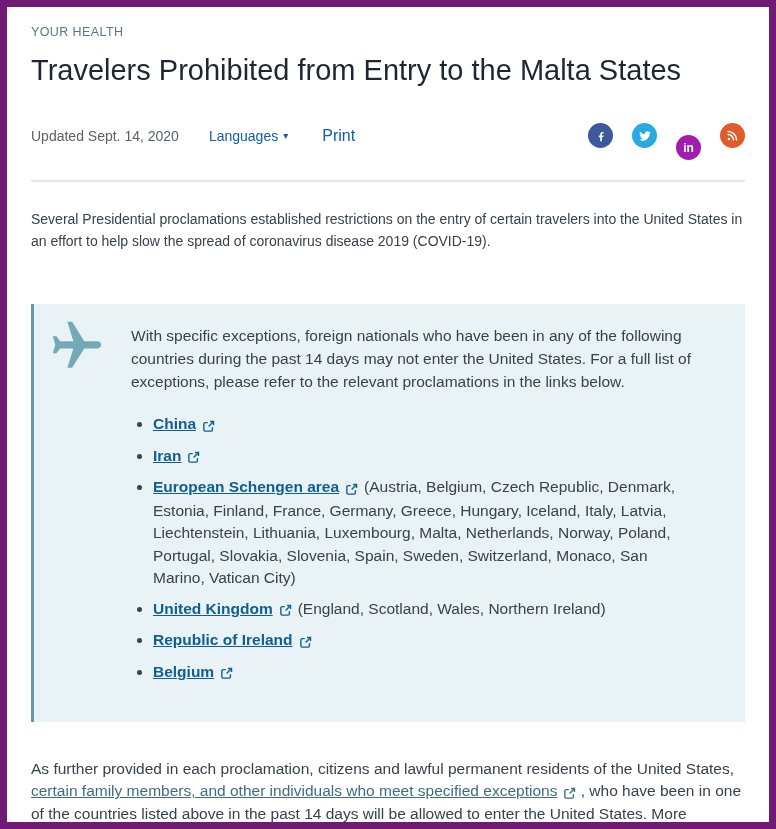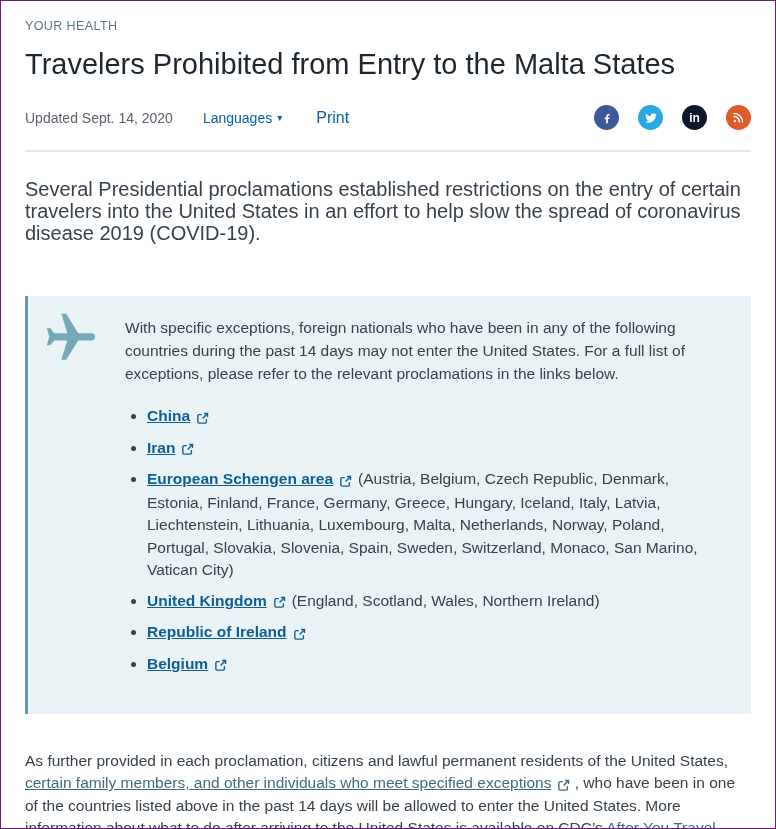--- a/index.html
+++ b/index.html
@@ -13,21 +13,21 @@
     --body-text:#37424c;
     --eyebrow:#5a7684;
     --meta-gray:#5b616b;
     --hr:#e4e7e9;
   }
   *{box-sizing:border-box;margin:0;padding:0;}
   html,body{background:#fff;}
   body{font-family:"Liberation Sans",sans-serif;color:var(--body-text);}
   .page{
     width:776px;height:829px;overflow:hidden;
-    border:1px solid #701a75;background:#fff;
+    border:7px solid #701a75;background:#fff;
     padding:0 24px;position:relative;
   }
   .eyebrow{
     padding-top:18px;font-size:12.5px;letter-spacing:.4px;
     color:var(--eyebrow);cursor:pointer;
   }
   h1.title{
     margin-top:12px;font-size:29px;line-height:1.32;font-weight:400;
     color:var(--title);max-width:700px;
   }
@@ -40,21 +40,21 @@
   .lang-btn .caret{font-size:10px;margin-left:5px;line-height:1;}
   .print-link{margin-left:34px;font-size:16px;color:var(--accent-blue);text-decoration:none;cursor:pointer;}
   .social{margin-left:auto;display:flex;align-items:center;}
   .circle{
     width:25px;height:25px;border-radius:50%;margin-left:19px;
     display:flex;align-items:center;justify-content:center;cursor:pointer;flex:0 0 auto;
   }
   .circle svg{display:block;}
   .circle .in-txt{color:#fff;font-size:12px;font-weight:700;line-height:1;}
   .divider{border:none;border-top:2px solid var(--hr);margin-top:20px;}
-  p.intro{margin-top:26px;font-size:20px;line-height:22px;max-width:730px;}
+  p.intro{margin-top:26px;font-size:14px;line-height:22px;max-width:730px;}
   .callout{
     margin-top:52px;background:var(--callout-bg);
     border-left:3px solid var(--callout-border);
     padding:20px 44px 30px 97px;position:relative;min-height:374px;
   }
   .plane{
     position:absolute;left:14px;top:13px;width:58px;height:58px;color:var(--plane);
   }
   .plane svg{width:58px;height:58px;transform:rotate(90deg);}
   .callout-text{font-size:15.5px;line-height:23px;color:var(--body-text);}
@@ -92,21 +92,21 @@
       <span class="circle" style="background-color: rgb(60, 90, 153);">
         <svg width="14" height="14" viewBox="0 0 24 24" fill="#fff">
             <path d="M13.6 21v-7.1h2.4l.4-2.9h-2.8V9.2c0-.84.23-1.41 1.44-1.41h1.5V5.2c-.26-.04-1.16-.12-2.2-.12-2.2 0-3.7 1.36-3.7 3.85v2.17H8.2v2.9h2.44V21h2.96z"></path>
           </svg>
       </span>
       <span class="circle" style="background-color: rgb(42, 169, 224);">
         <svg width="14" height="14" viewBox="0 0 24 24" fill="#fff">
             <path d="M8.29 20c7.55 0 11.68-6.26 11.68-11.68l-.01-.53A8.35 8.35 0 0 0 22 5.92a8.2 8.2 0 0 1-2.36.65 4.12 4.12 0 0 0 1.8-2.27c-.8.47-1.68.8-2.6.99a4.1 4.1 0 0 0-7 3.74A11.65 11.65 0 0 1 3.39 4.77a4.1 4.1 0 0 0 1.27 5.48c-.67-.02-1.3-.2-1.86-.5v.05a4.1 4.1 0 0 0 3.3 4.02c-.6.17-1.25.19-1.86.07a4.11 4.11 0 0 0 3.83 2.85A8.23 8.23 0 0 1 2 18.41 11.62 11.62 0 0 0 8.29 20"></path>
           </svg>
       </span>
-      <span class="circle" style="background-color: #0f172a;">
+      <span class="circle" style="background-color: #a21caf; margin-top: 24px;">
         <span class="in-txt">in</span>
       </span>
       <span class="circle" style="background-color: rgb(223, 91, 43);">
         <svg width="15" height="15" viewBox="0 0 24 24" fill="none">
             <path d="M5 10.5A8.5 8.5 0 0 1 13.5 19" stroke="#fff" stroke-width="2.4" stroke-linecap="round"></path>
             <path d="M5 5.5A13.5 13.5 0 0 1 18.5 19" stroke="#fff" stroke-width="2.4" stroke-linecap="round"></path>
             <circle cx="6.3" cy="17.7" r="2" fill="#fff"></circle>
           </svg>
       </span>
     </div>

